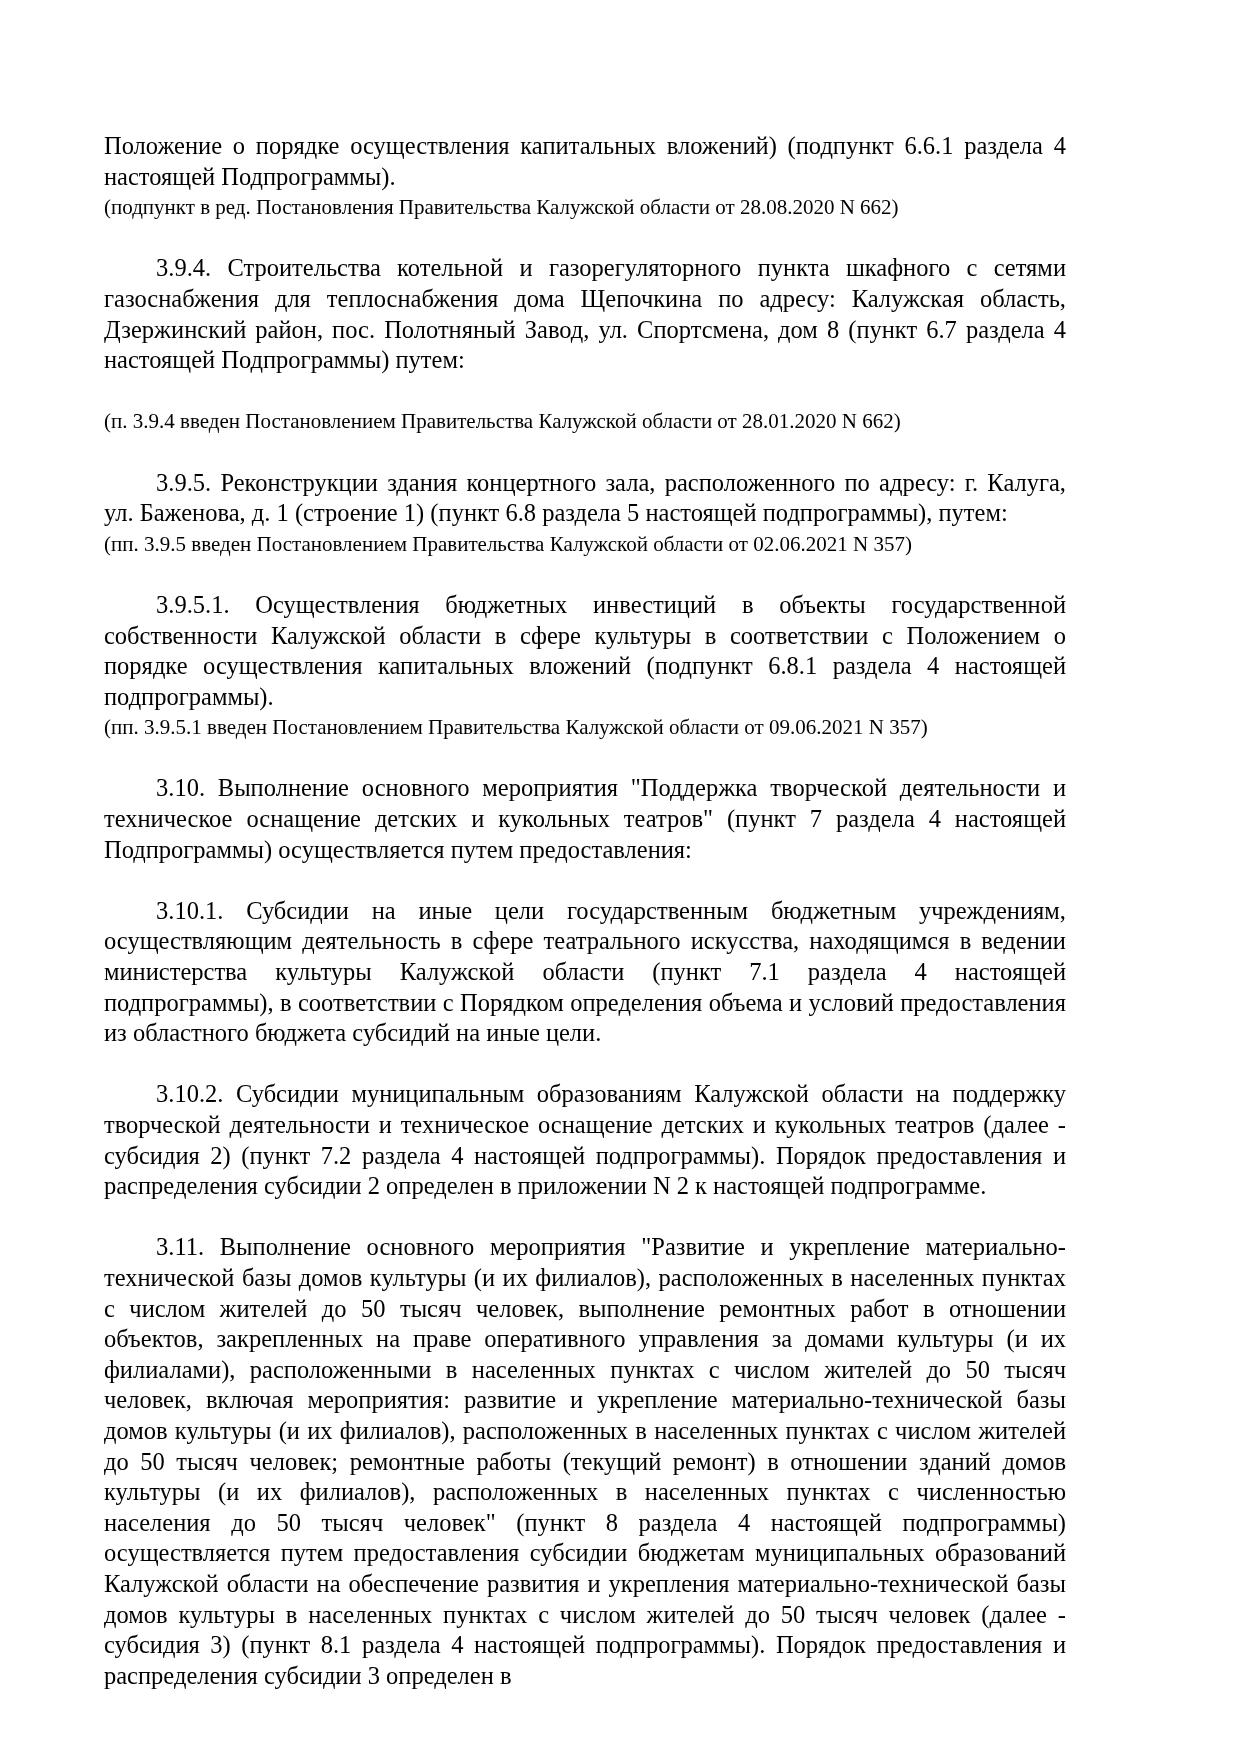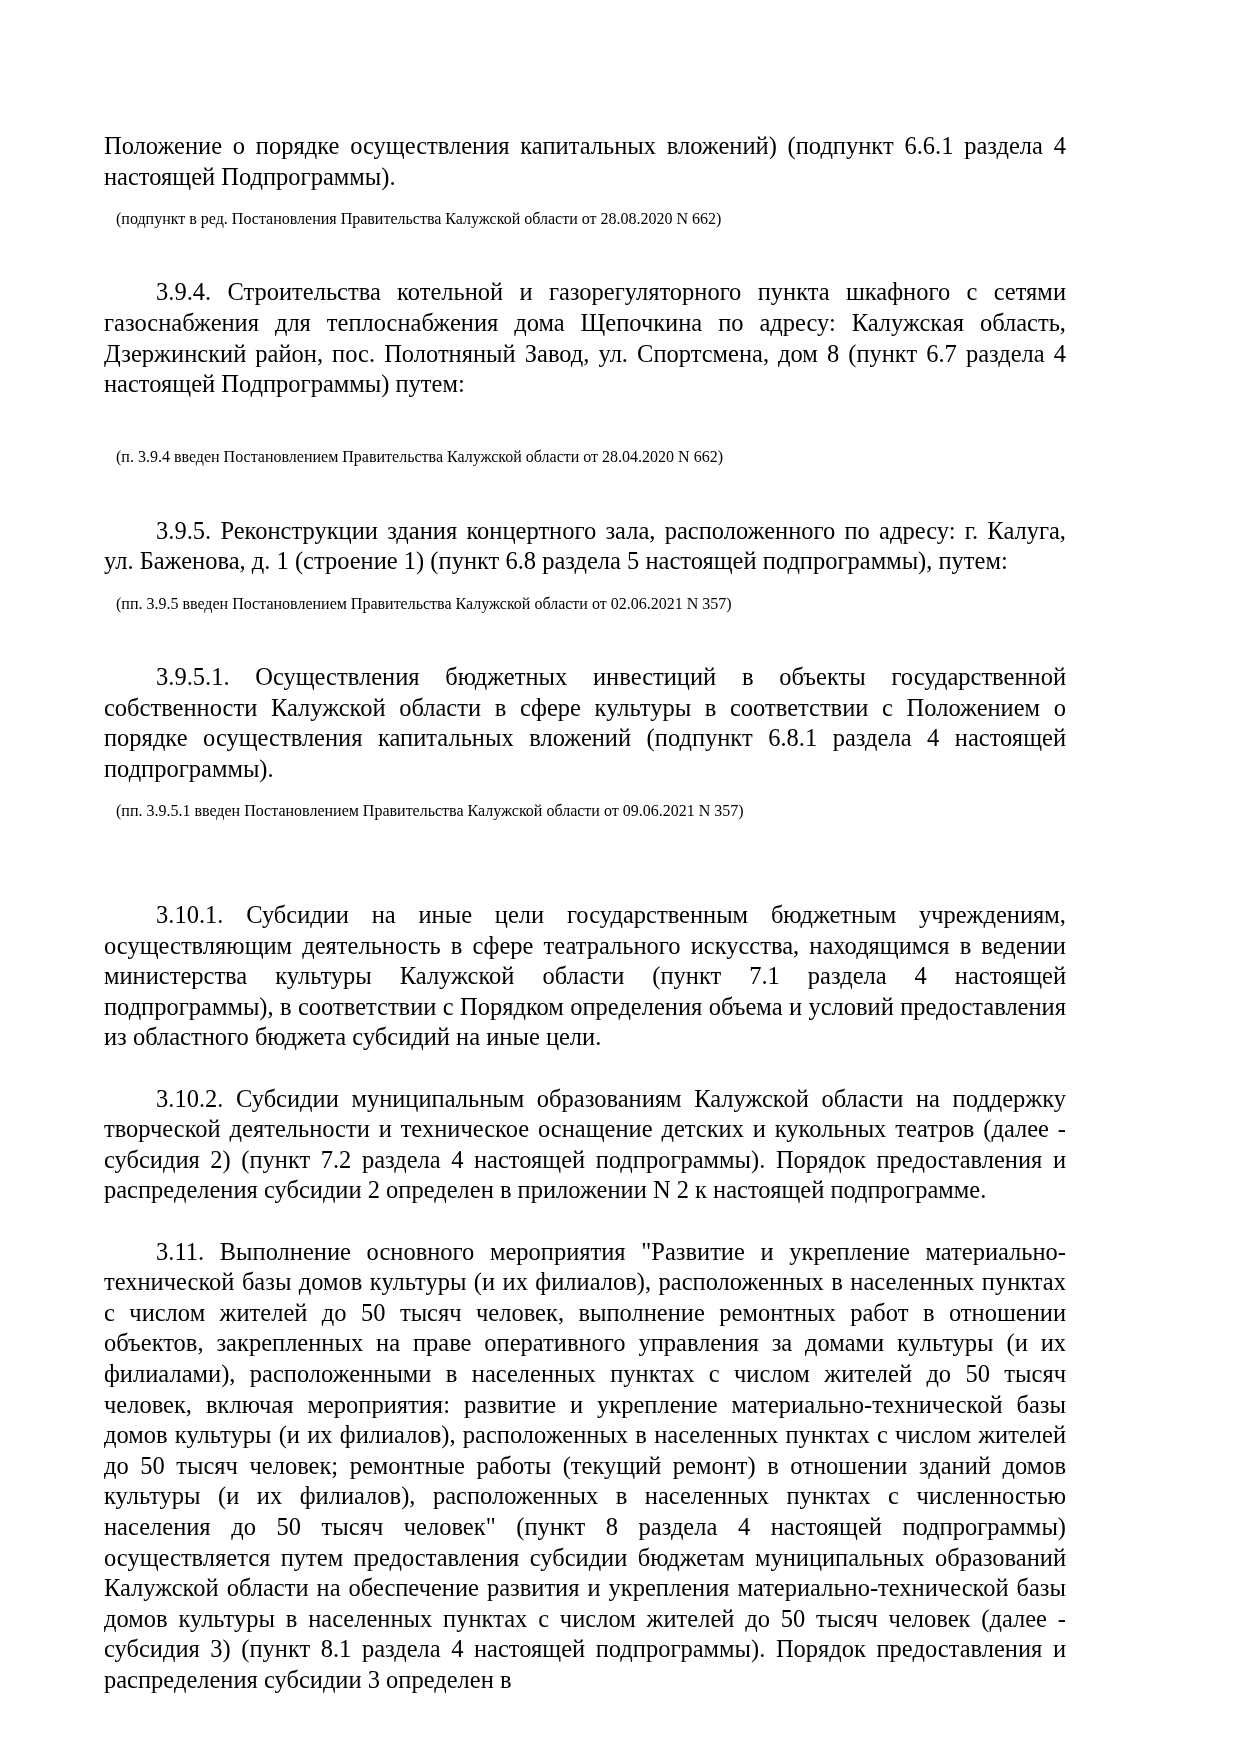--- a/index.html
+++ b/index.html
@@ -34,24 +34,24 @@
     text-justify: inter-word;
     margin: 0;
     hyphens: none;
   }
   
   .para.indent {
     text-indent: 52px;
   }
   
   .note {
-    font-size: 16px;
+    font-size: 21px;
     line-height: 30.6px;
     text-align: left;
-    margin: 12px;
+    margin: 0;
     white-space: nowrap;
   }
   .gap {
     height: 30.6px;
   }
 </style>
 </head>
 <body>
 
 <div class="page">
@@ -61,36 +61,37 @@
 
     <p class="note">(подпункт в ред. Постановления Правительства Калужской области от 28.08.2020 N 662)</p>
 
     <div class="gap"></div>
 
     <p class="para indent">3.9.4. Строительства котельной и газорегуляторного пункта шкафного с сетями газоснабжения для теплоснабжения дома Щепочкина по адресу: Калужская область, Дзержинский район, пос. Полотняный Завод, ул. Спортсмена, дом 8 (пункт 6.7 раздела 4 настоящей Подпрограммы) путем:</p>
 
     <div class="gap"></div>
 
 
-    <p class="note">(п. 3.9.4 введен Постановлением Правительства Калужской области от 28.04.2020 N 662)</p>
+    <p class="note">(п. 3.9.4 введен Постановлением Правительства Калужской области от 28.01.2020 N 662)</p>
 
     <div class="gap"></div>
 
     <p class="para indent">3.9.5. Реконструкции здания концертного зала, расположенного по адресу: г. Калуга, ул. Баженова, д. 1 (строение 1) (пункт 6.8 раздела 5 настоящей подпрограммы), путем:</p>
 
     <p class="note">(пп. 3.9.5 введен Постановлением Правительства Калужской области от 02.06.2021 N 357)</p>
 
     <div class="gap"></div>
 
     <p class="para indent">3.9.5.1. Осуществления бюджетных инвестиций в объекты государственной собственности Калужской области в сфере культуры в соответствии с Положением о порядке осуществления капитальных вложений (подпункт 6.8.1 раздела 4 настоящей подпрограммы).</p>
 
     <p class="note">(пп. 3.9.5.1 введен Постановлением Правительства Калужской области от 09.06.2021 N 357)</p>
 
     <div class="gap"></div>
 
+    <p class="para indent">3.10. Выполнение основного мероприятия "Поддержка творческой деятельности и техническое оснащение детских и кукольных театров" (пункт 7 раздела 4 настоящей Подпрограммы) осуществляется путем предоставления:</p>
 
     <div class="gap"></div>
 
     <p class="para indent">3.10.1. Субсидии на иные цели государственным бюджетным учреждениям, осуществляющим деятельность в сфере театрального искусства, находящимся в ведении министерства культуры Калужской области (пункт 7.1 раздела 4 настоящей подпрограммы), в соответствии с Порядком определения объема и условий предоставления из областного бюджета субсидий на иные цели.</p>
 
     <div class="gap"></div>
 
     <p class="para indent">3.10.2. Субсидии муниципальным образованиям Калужской области на поддержку творческой деятельности и техническое оснащение детских и кукольных театров (далее - субсидия 2) (пункт 7.2 раздела 4 настоящей подпрограммы). Порядок предоставления и распределения субсидии 2 определен в приложении N 2 к настоящей подпрограмме.</p>
 
     <div class="gap"></div>

